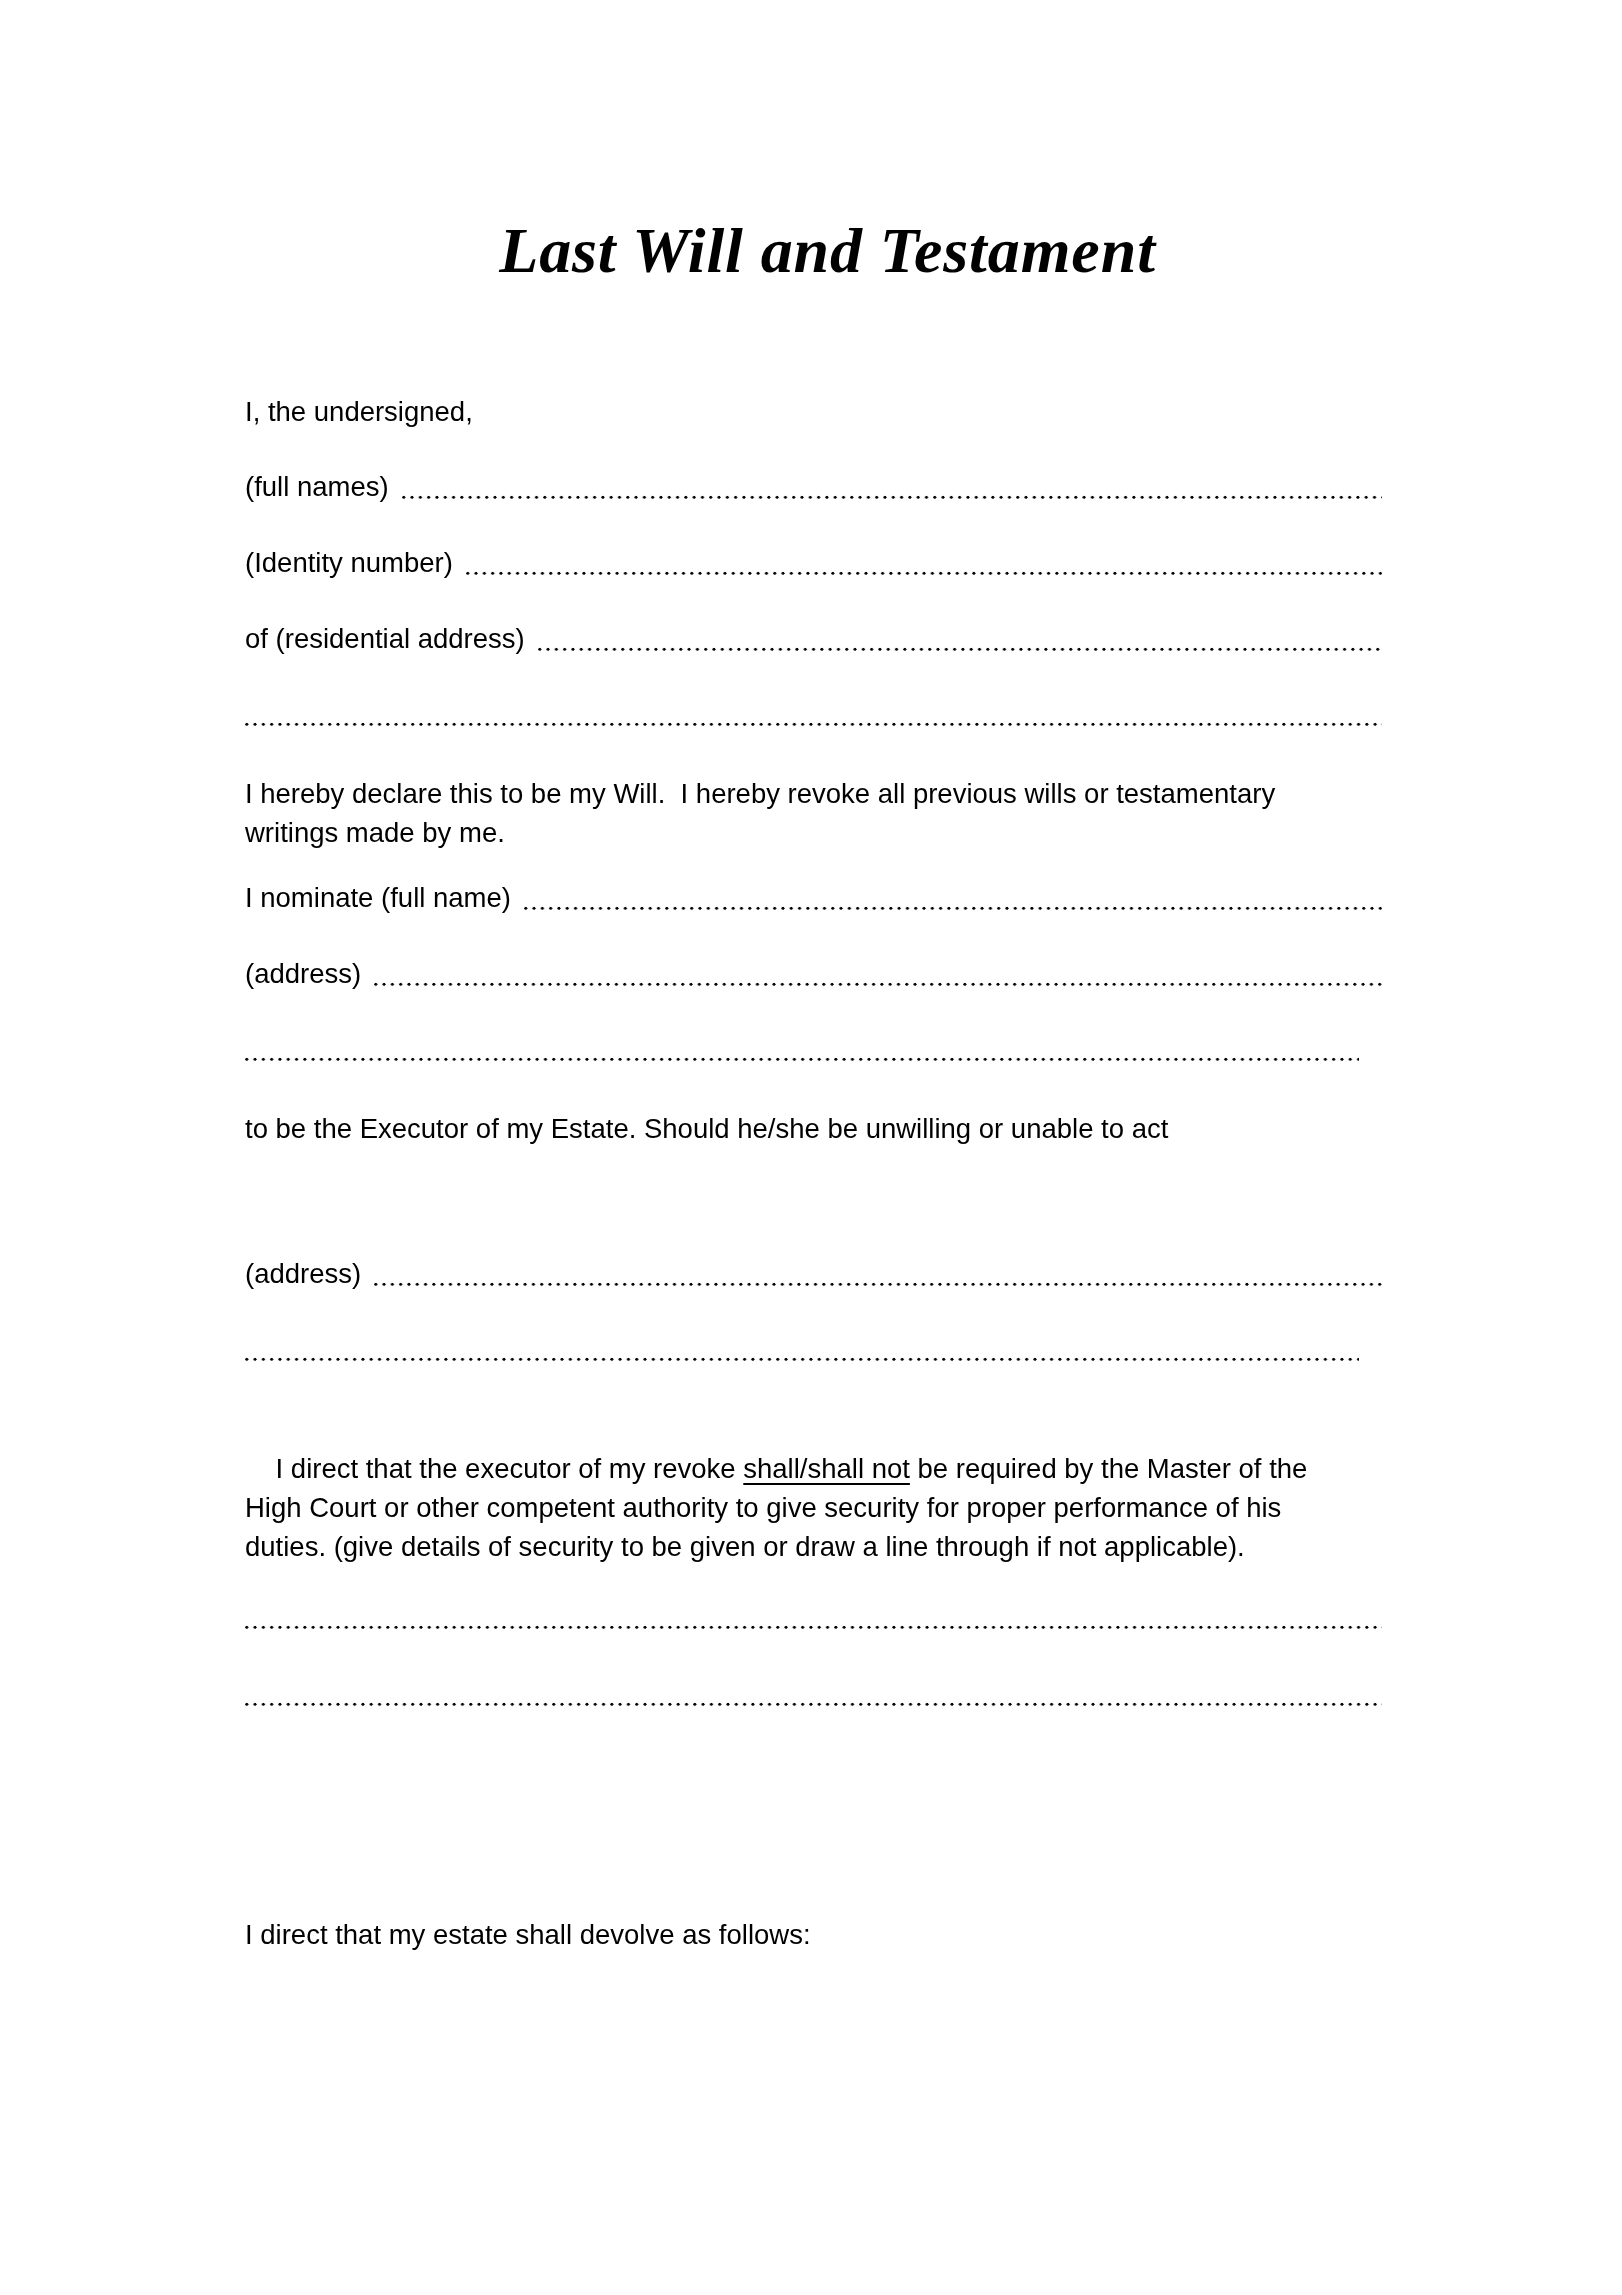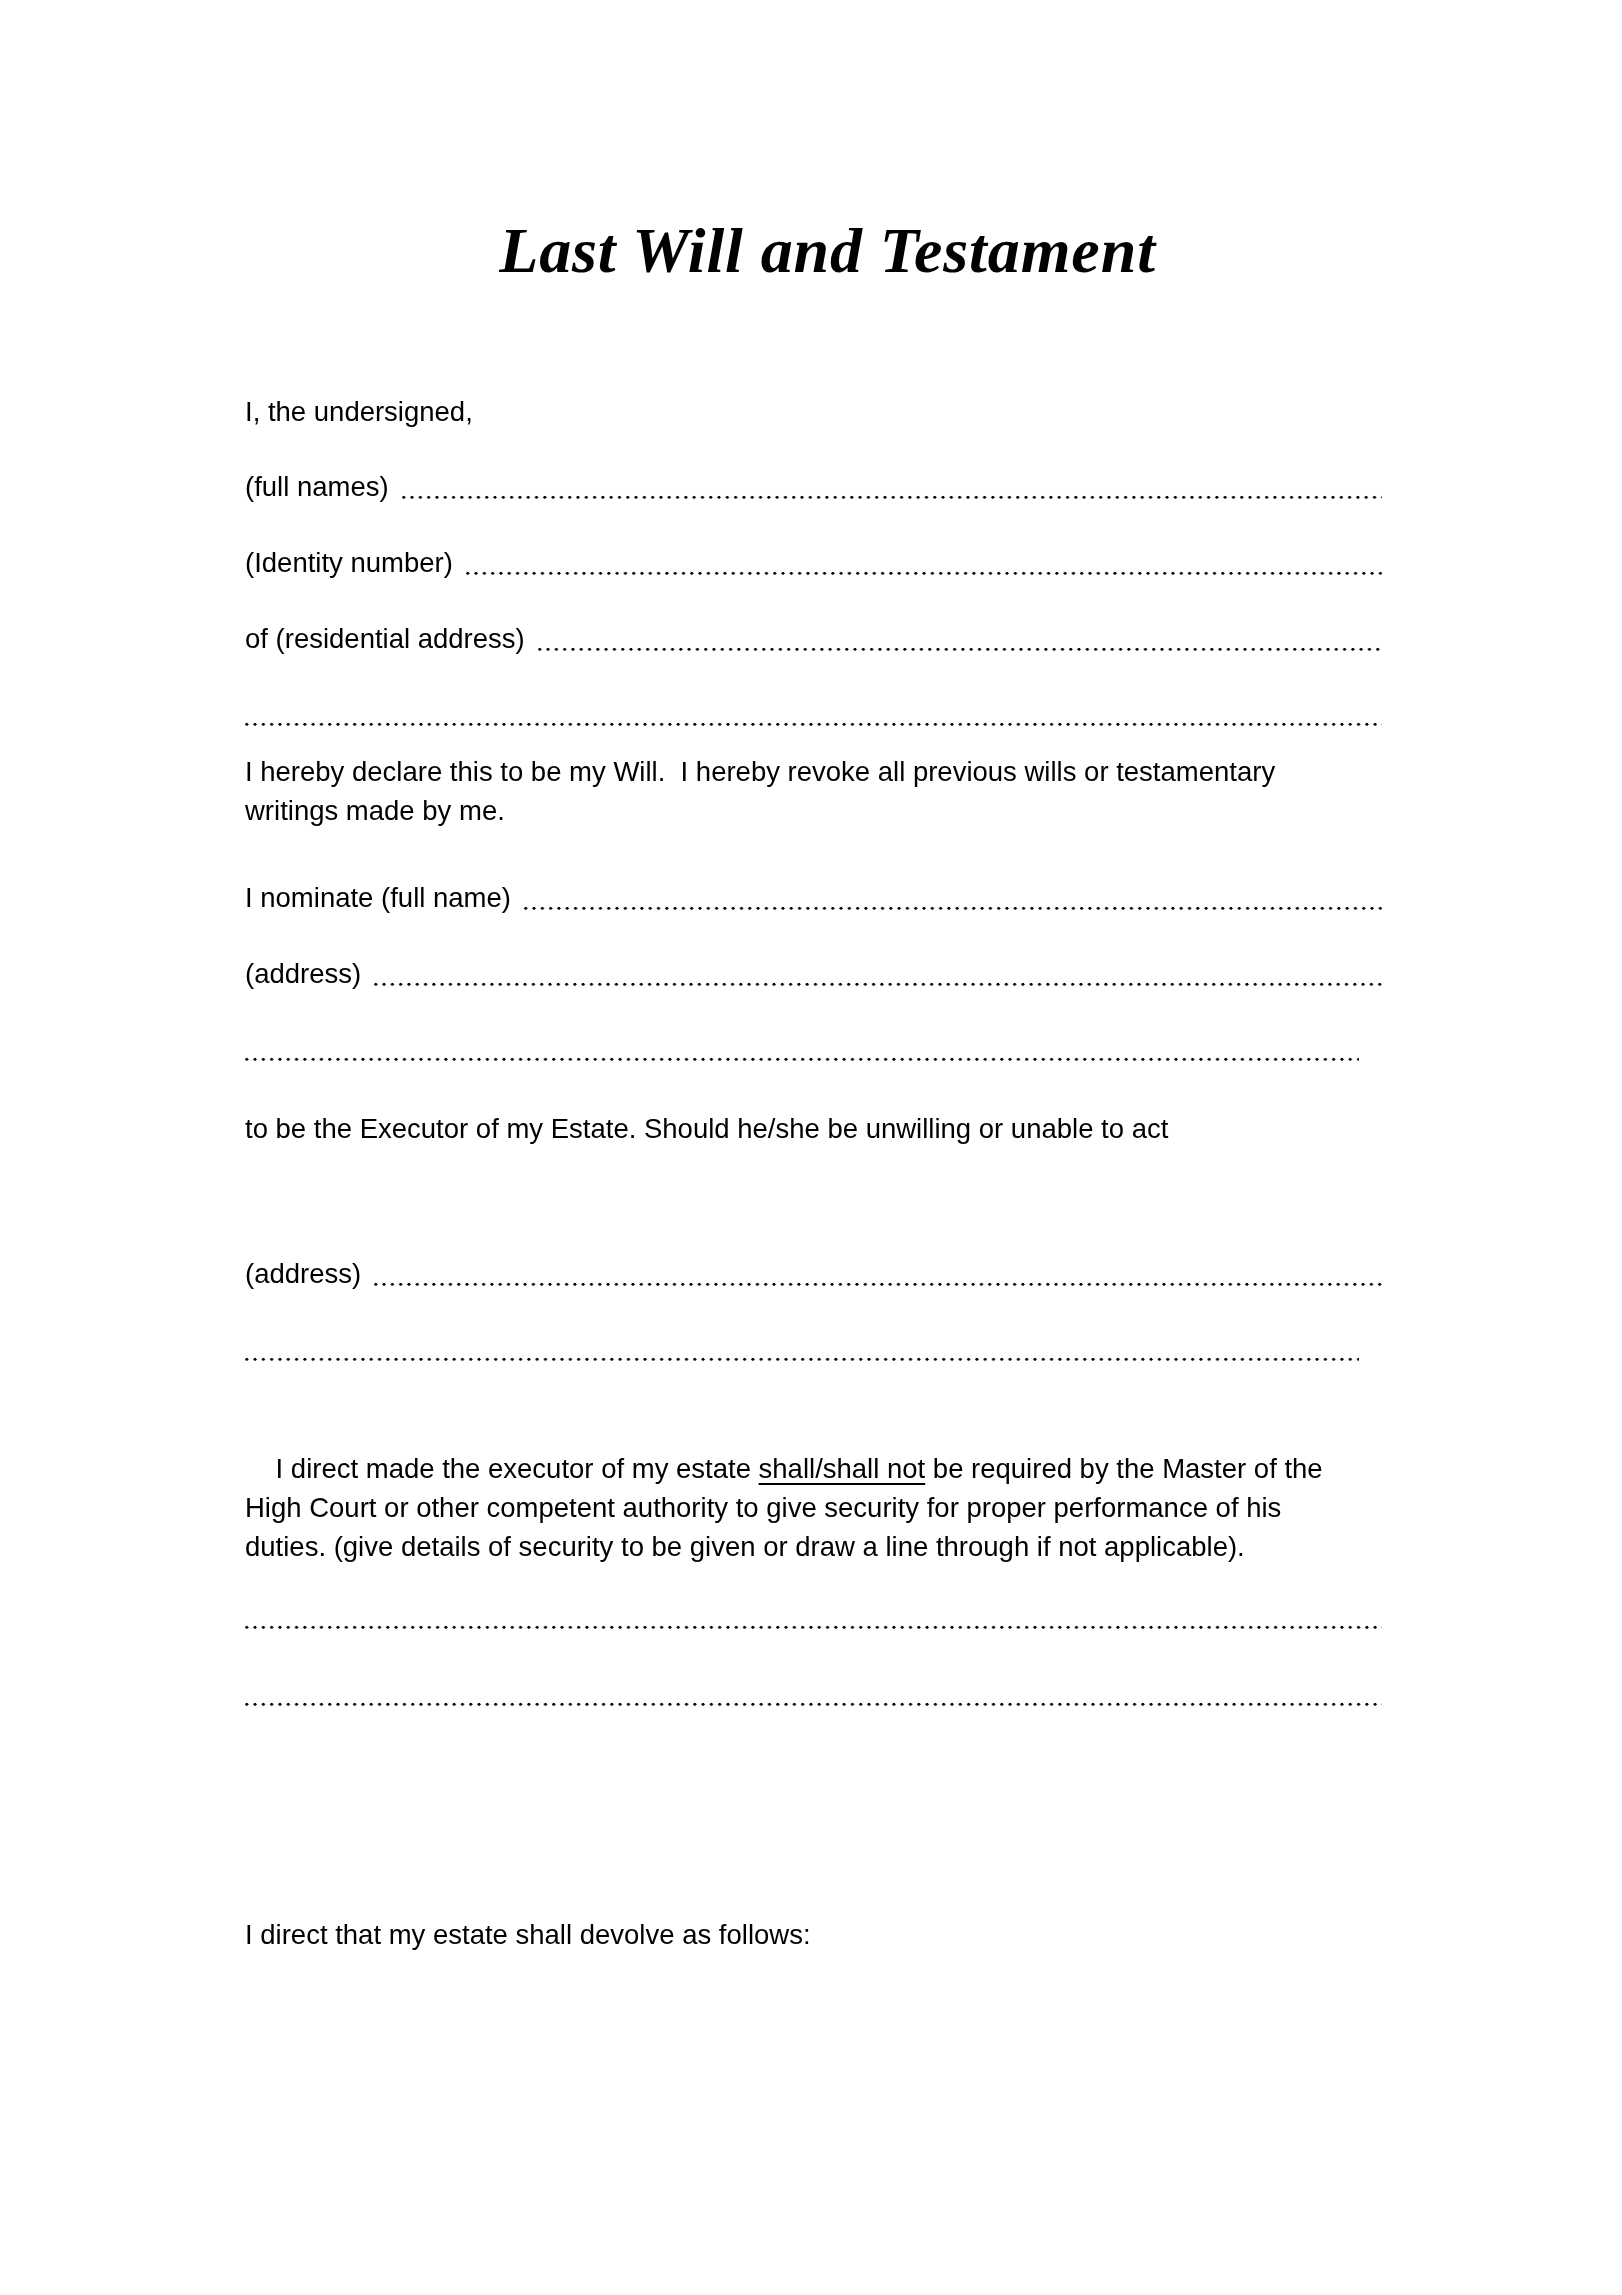--- a/index.html
+++ b/index.html
@@ -90,21 +90,21 @@
 
   <div class="line" style="top:548px">
     <span class="label">(Identity number) </span>
     <span class="dots"></span>
   </div>
 
   <div class="line" style="top:699px">
     <span class="dots solo"></span>
   </div>
 
-  <div class="para" style="top:752px">I hereby declare this to be my Will.  I hereby revoke all previous wills or testamentary writings made by me.</div>
+  <div class="para" style="top:774px">I hereby declare this to be my Will.  I hereby revoke all previous wills or testamentary writings made by me.</div>
 
   <div class="line" style="top:883px">
     <span class="label">I nominate (full name) </span>
     <span class="dots"></span>
   </div>
 
   <div class="line" style="top:959px">
     <span class="label">(address) </span>
     <span class="dots"></span>
   </div>
@@ -119,21 +119,21 @@
   <div class="line" style="top:1259px">
     <span class="label">(address) </span>
     <span class="dots"></span>
   </div>
 
   <div class="line" style="top:1334px">
     <span class="dots solo short"></span>
   </div>
 
   <div class="para" style="top:1410px">
-    <span>I direct made the executor of my estate </span><span class="uline">shall/shall not</span><span> be required by the Master of the High Court or other competent authority to give security for proper performance of his duties. (give details of security to be given or draw a line through if not applicable).</span>
+    <span>I direct that the executor of my revoke </span><span class="uline">shall/shall not</span><span> be required by the Master of the High Court or other competent authority to give security for proper performance of his duties. (give details of security to be given or draw a line through if not applicable).</span>
   </div>
 
   <div class="line" style="top:1602px">
     <span class="dots solo"></span>
   </div>
 
   <div class="line" style="top:1679px">
     <span class="dots solo"></span>
   </div>
 

